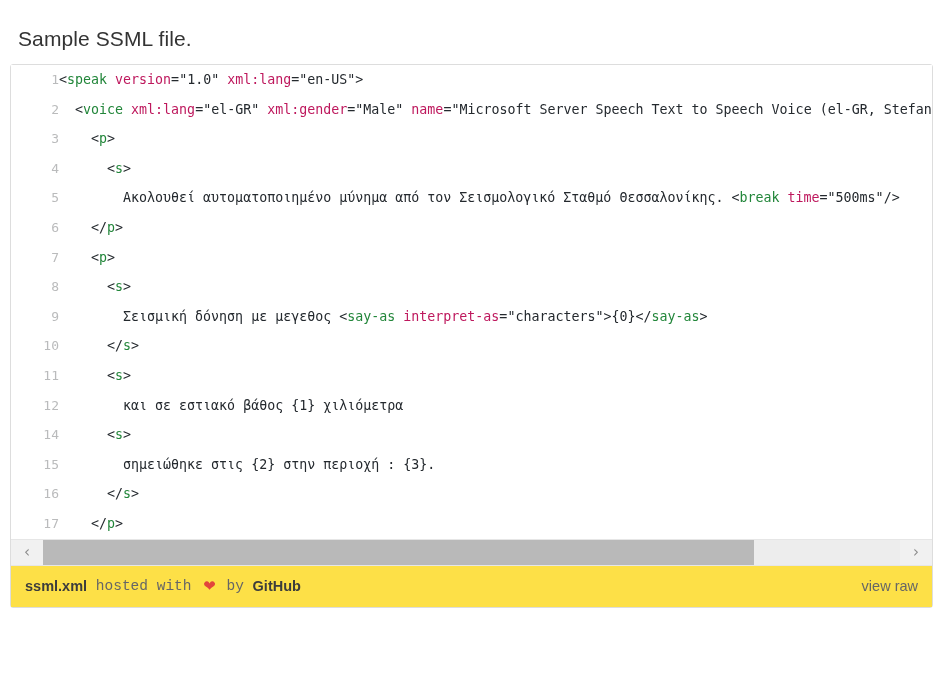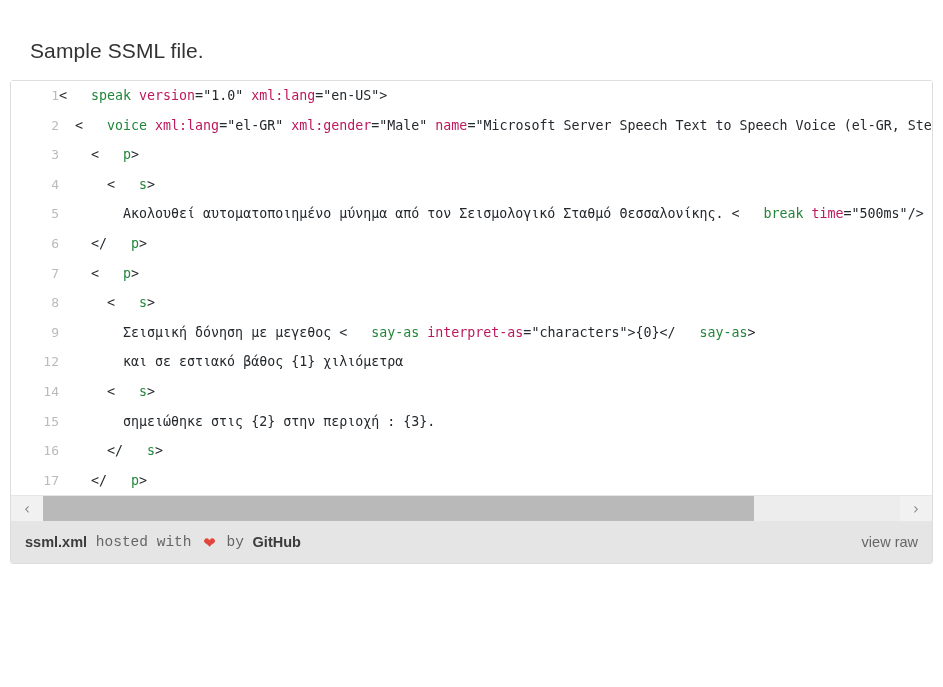--- a/index.html
+++ b/index.html
@@ -15,21 +15,21 @@
     font-family: "Liberation Sans", sans-serif;
     color: #24292e;
   }
 
   
   .page-title {
     font-family: "Liberation Sans", sans-serif;
     font-size: 21px;
     font-weight: 400;
     color: #333333;
-    margin: 16px;
+    margin: 4px;
     padding: 22px 0 0 14px;
     line-height: 26px;
     letter-spacing: 0.1px;
   }
 
   
   .gist-wrap {
     margin: 12px 10px 0 10px;
     border: 1px solid #dddddd;
     border-radius: 3px;
@@ -77,21 +77,21 @@
     font-size: 13.3px;
     line-height: 29.6px;
     height: 29.6px;
     color: #24292e;
     white-space: pre;
     padding-left: 10px;
     overflow: hidden;
   }
 
   
-  .tag      { color: #22863a; margin-left: 24px; }
+  .tag      { color: #22863a; }
   .punct    { color: #24292e; }
   .attr     { color: #be185d; }
   .str      { color: #24292e; }
   .txt      { color: #24292e; }
 
   
   .hscroll {
     display: flex;
     align-items: stretch;
     height: 26px;
@@ -125,21 +125,21 @@
     background: #b9b9b9;
     cursor: pointer;
   }
 
   
   .gist-meta {
     display: flex;
     align-items: center;
     justify-content: space-between;
     padding: 12px 14px 13px 14px;
-    background: #e5e5e5;
+    background: #fde047;
     border-top: 1px solid #e6e6e6;
     font-family: "Liberation Sans", sans-serif;
     font-size: 14.5px;
     color: #666666;
     box-sizing: border-box;
   }
   .meta-left { display: flex; align-items: center; gap: 0; white-space: nowrap; }
   .meta-left .strong { font-weight: bold; color: #3c3c3c; }
   .meta-left .plain  { font-weight: 400; color: #666666; font-family: Liberation Mono, monospace; }
   .heart {
@@ -193,20 +193,28 @@
             <td class="lnum">7</td>
             <td class="lcode">    <span class="punct">&lt;</span><span class="tag">p</span><span class="punct">&gt;</span></td>
           </tr>
           <tr>
             <td class="lnum">8</td>
             <td class="lcode">      <span class="punct">&lt;</span><span class="tag">s</span><span class="punct">&gt;</span></td>
           </tr>
           <tr>
             <td class="lnum">9</td>
             <td class="lcode">        <span class="txt">Σεισμική δόνηση με μεγεθος </span><span class="punct">&lt;</span><span class="tag">say-as</span><span class="punct"> </span><span class="attr">interpret-as</span><span class="punct">=</span><span class="str">"characters"</span><span class="punct">&gt;{0}&lt;/</span><span class="tag">say-as</span><span class="punct">&gt;</span></td>
+          </tr>
+          <tr>
+            <td class="lnum">10</td>
+            <td class="lcode">      <span class="punct">&lt;/</span><span class="tag">s</span><span class="punct">&gt;</span></td>
+          </tr>
+          <tr>
+            <td class="lnum">11</td>
+            <td class="lcode">      <span class="punct">&lt;</span><span class="tag">s</span><span class="punct">&gt;</span></td>
           </tr>
           <tr>
             <td class="lnum">12</td>
             <td class="lcode">        <span class="txt">και σε εστιακό βάθος {1} χιλιόμετρα</span></td>
           </tr>
           <tr>
             <td class="lnum">14</td>
             <td class="lcode">      <span class="punct">&lt;</span><span class="tag">s</span><span class="punct">&gt;</span></td>
           </tr>
           <tr>

